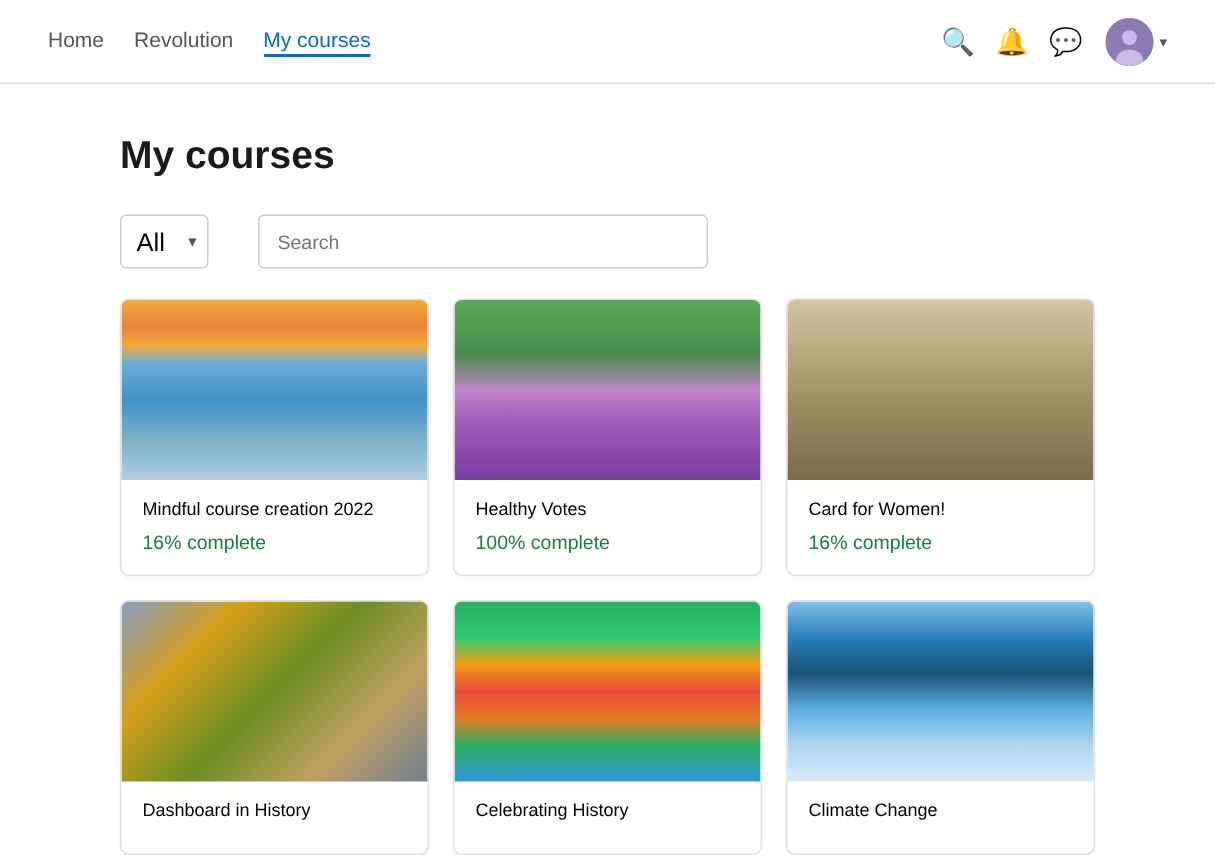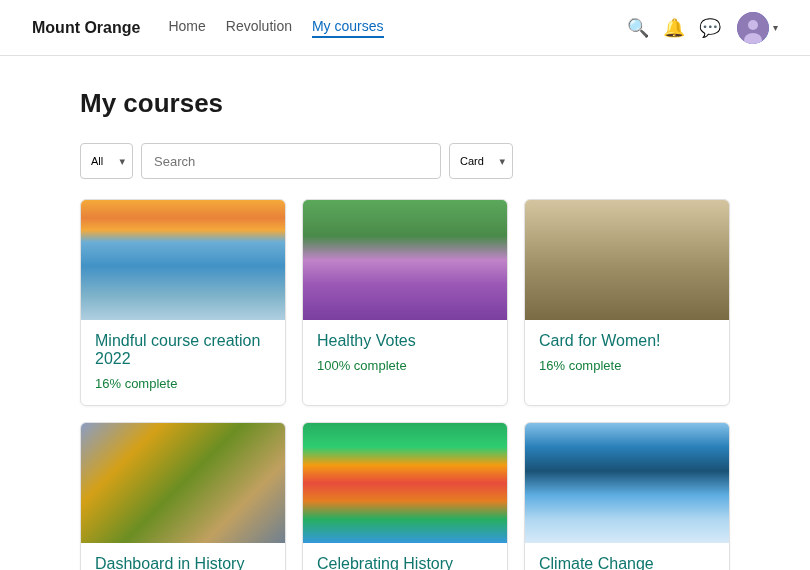--- a/index.html
+++ b/index.html
@@ -21,42 +21,42 @@
     .chevron-small { font-size: 10px; color: #555; }
 
     
     .main-content { padding: 32px 80px; }
     .page-title { font-size: 26px; font-weight: 600; margin-bottom: 24px; color: #1a1a1a; }
 
     
     .toolbar { display: flex; align-items: center; gap: 8px; margin-bottom: 20px; }
     .search-input {
       flex: 1; max-width: 300px; padding: 6px 12px; border: 1px solid #ccc;
-      border-radius: 4px; font-size: 13px; height: 36px; color: #1d4ed8; outline: none;
+      border-radius: 4px; font-size: 13px; height: 36px; color: #1d4ed8; outline: none; margin-left: 25px;
     }
     select { appearance: none; -webkit-appearance: none; }
     .select-wrapper { position: relative; display: inline-block; }
     .select-wrapper::after {
       content: '▾'; position: absolute; right: 8px; top: 50%; transform: translateY(-50%);
       pointer-events: none; font-size: 11px; color: #555;
     }
     .select-wrapper select {
       padding: 6px 28px 6px 10px; border: 1px solid #ccc; border-radius: 4px;
-      font-size: 11px; background: #fff; cursor: pointer; height: 36px;
+      font-size: 17px; background: #fff; cursor: pointer; height: 36px;
     }
 
     
     .course-grid { display: grid; grid-template-columns: repeat(3, 1fr); gap: 16px; }
     .course-card {
       border: 1px solid #e0e0e0; border-radius: 6px; overflow: hidden;
       background: #fff; box-shadow: 0 1px 3px rgba(0,0,0,0.05);
     }
     .course-info { padding: 12px 14px 14px; }
     .course-title {
-      color: #0f766e; font-size: 16px; font-weight: 500;
+      color: #000000; font-size: 12px; font-weight: 500;
       text-decoration: none; display: block; margin-bottom: 8px; cursor: pointer;
     }
     .course-progress { font-size: 13px; color: #15803d; }
 
     
     .course-image-fake {
       width: 100%; height: 120px; display: block;
       position: relative; overflow: hidden;
     }
 
@@ -70,21 +70,20 @@
     .stamps-scene { background: linear-gradient(135deg, #8b9dc3 0%, #d4a017 25%, #6b8e23 50%, #c0a060 75%, #708090 100%); }
     
     .umbrellas-scene { background: linear-gradient(180deg, #27ae60 0%, #2ecc71 20%, #f39c12 35%, #e74c3c 50%, #e67e22 65%, #27ae60 80%, #3498db 100%); }
     
     .glacier-scene { background: linear-gradient(180deg, #85c1e9 0%, #2980b9 20%, #1a5276 40%, #5dade2 60%, #aed6f1 80%, #d6eaf8 100%); }
   </style>
 </head>
 <body>
 
 <nav class="navbar">
-  <span class="nav-brand">Mount Orange</span>
   <div class="nav-links">
     <a class="nav-link">Home</a>
     <a class="nav-link">Revolution</a>
     <a class="nav-link active">My courses</a>
   </div>
   <div class="nav-right">
     <span class="nav-icon">🔍</span>
     <span class="nav-icon">🔔</span>
     <span class="nav-icon">💬</span>
     <div class="avatar-wrapper">
@@ -103,25 +102,20 @@
 <div class="main-content">
   <h1 class="page-title">My courses</h1>
 
   <div class="toolbar">
     <div class="select-wrapper">
       <select>
         <option>All</option>
       </select>
     </div>
     <input class="search-input" type="text" placeholder="Search" style="">
-    <div class="select-wrapper">
-      <select>
-        <option>Card</option>
-      </select>
-    </div>
   </div>
 
   <div class="course-grid" id="course-grid">
   <div class="course-card">
       <div class="course-image-fake swans-scene"></div>
       <div class="course-info">
         <a class="course-title">Mindful course creation 2022</a>
         <div class="course-progress">16% complete</div>
       </div>
     </div>

